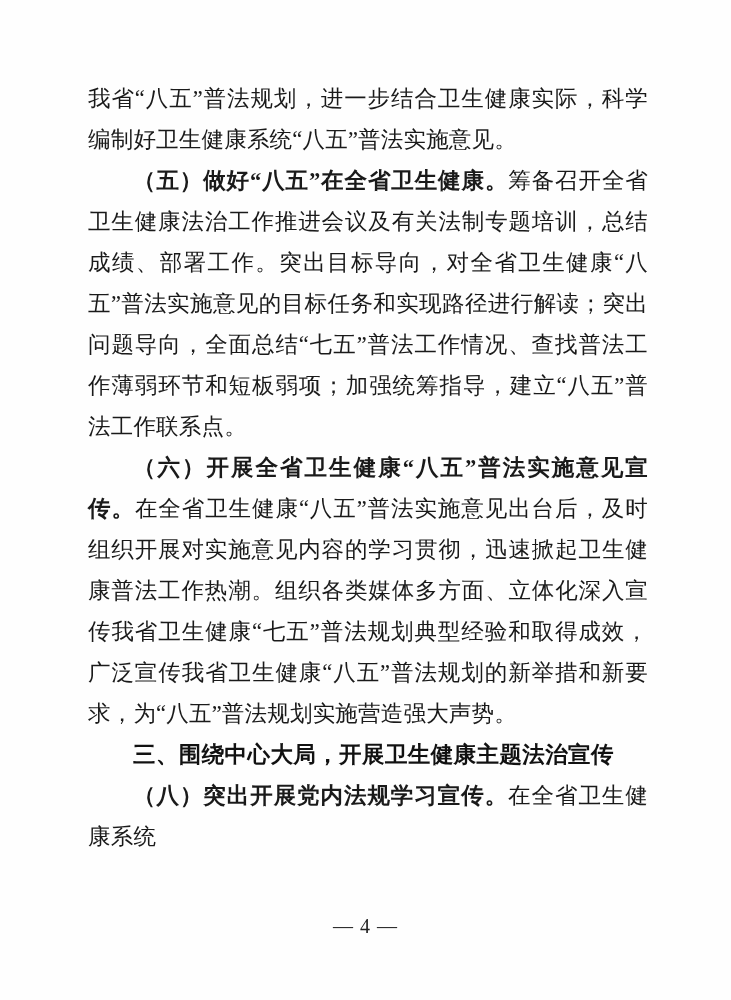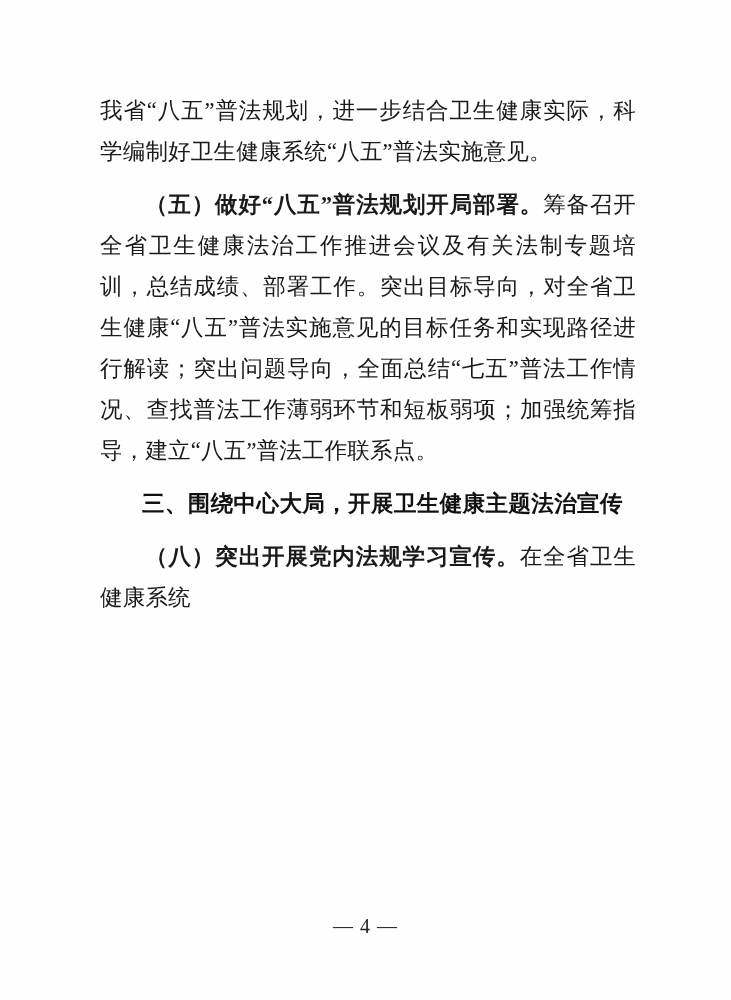--- a/index.html
+++ b/index.html
@@ -26,33 +26,33 @@
     top: 78px;
     width: 560px;
   }
   .para {
     font-size: 22.5px;
     line-height: 41px;
     color: #1a1a1a;
     text-align: justify;
     text-justify: inter-ideograph;
     letter-spacing: 0.2px;
-    margin: 12px;
+    margin: 0;
     font-family: "Liberation Serif", "DejaVu Serif", serif;
   }
   .indent {
     text-indent: 45px;
   }
   .heading {
     font-size: 22.5px;
     line-height: 41px;
     color: #111111;
     font-weight: bold;
     text-indent: 45px;
-    margin: 9px;
+    margin: 0;
     letter-spacing: 0.4px;
   }
   .bold-lead {
     font-weight: bold;
   }
   .footer {
     position: absolute;
     left: 0;
     right: 0;
     bottom: 62px;
@@ -64,22 +64,23 @@
   }
 </style>
 </head>
 <body>
 
 <div class="page">
   <div class="content">
 
     <p class="para">我省“八五”普法规划，进一步结合卫生健康实际，科学编制好卫生健康系统“八五”普法实施意见。</p>
 
-    <p class="para indent"><span class="bold-lead">（五）做好“八五”普法规划开局部署。</span><span>筹备召开全省卫生健康法治工作推进会议及有关法制专题培训，总结成绩、部署工作。突出目标导向，对全省卫生健康“八五”普法实施意见的目标任务和实现路径进行解读；突出问题导向，全面总结“七五”普法工作情况、查找普法工作薄弱环节和短板弱项；加强统筹指导，建立“八五”普法工作联系点。</span></p>
+    <p class="para indent"><span class="bold-lead">（五）做好“八五”在全省卫生健康。</span><span>筹备召开全省卫生健康法治工作推进会议及有关法制专题培训，总结成绩、部署工作。突出目标导向，对全省卫生健康“八五”普法实施意见的目标任务和实现路径进行解读；突出问题导向，全面总结“七五”普法工作情况、查找普法工作薄弱环节和短板弱项；加强统筹指导，建立“八五”普法工作联系点。</span></p>
 
+    <p class="para indent"><span class="bold-lead">（六）开展全省卫生健康“八五”普法实施意见宣传。</span><span>在全省卫生健康“八五”普法实施意见出台后，及时组织开展对实施意见内容的学习贯彻，迅速掀起卫生健康普法工作热潮。组织各类媒体多方面、立体化深入宣传我省卫生健康“七五”普法规划典型经验和取得成效，广泛宣传我省卫生健康“八五”普法规划的新举措和新要求，为“八五”普法规划实施营造强大声势。</span></p>
 
     <p class="heading">三、围绕中心大局，开展卫生健康主题法治宣传</p>
 
 
     <p class="para indent"><span class="bold-lead">（八）突出开展党内法规学习宣传。</span><span>在全省卫生健康系统</span></p>
 
   </div>
 
   <div class="footer">— 4 —</div>
 </div>

